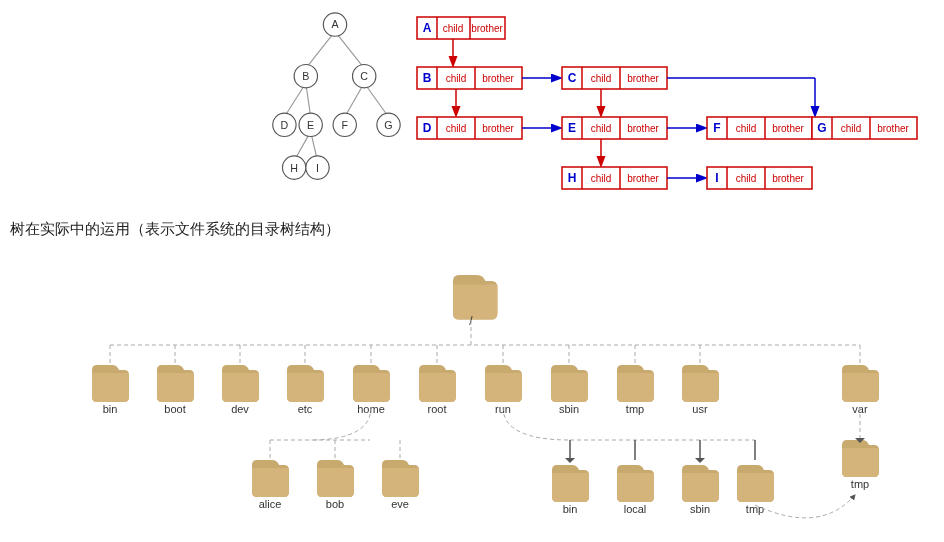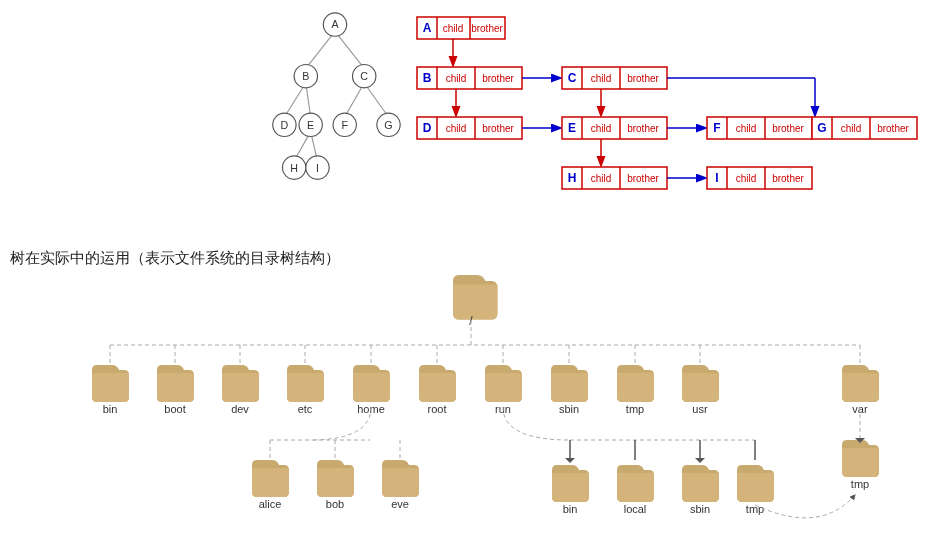--- a/index.html
+++ b/index.html
@@ -21,21 +21,21 @@
 
     .tree-svg {
       width: 160px;
       height: 180px;
     }
 
     
     .section-label {
       position: absolute;
       left: 10px;
-      top: 249px;
+      top: 220px;
       font-size: 15px;
       color: #222;
     }
 
     
     .fs-section {
       position: absolute;
       left: 0;
       top: 265px;
       width: 944px;

